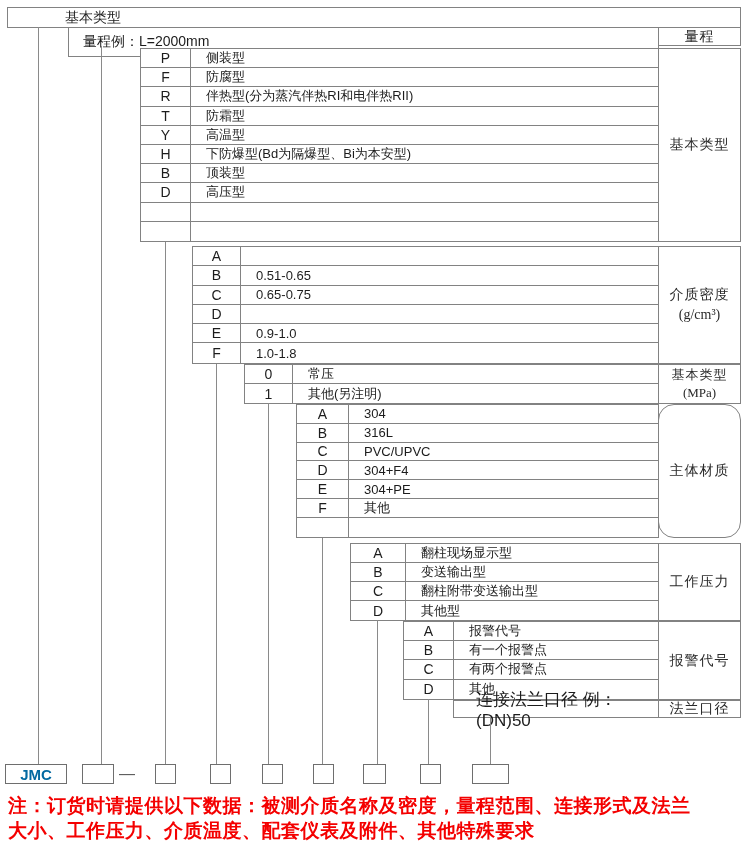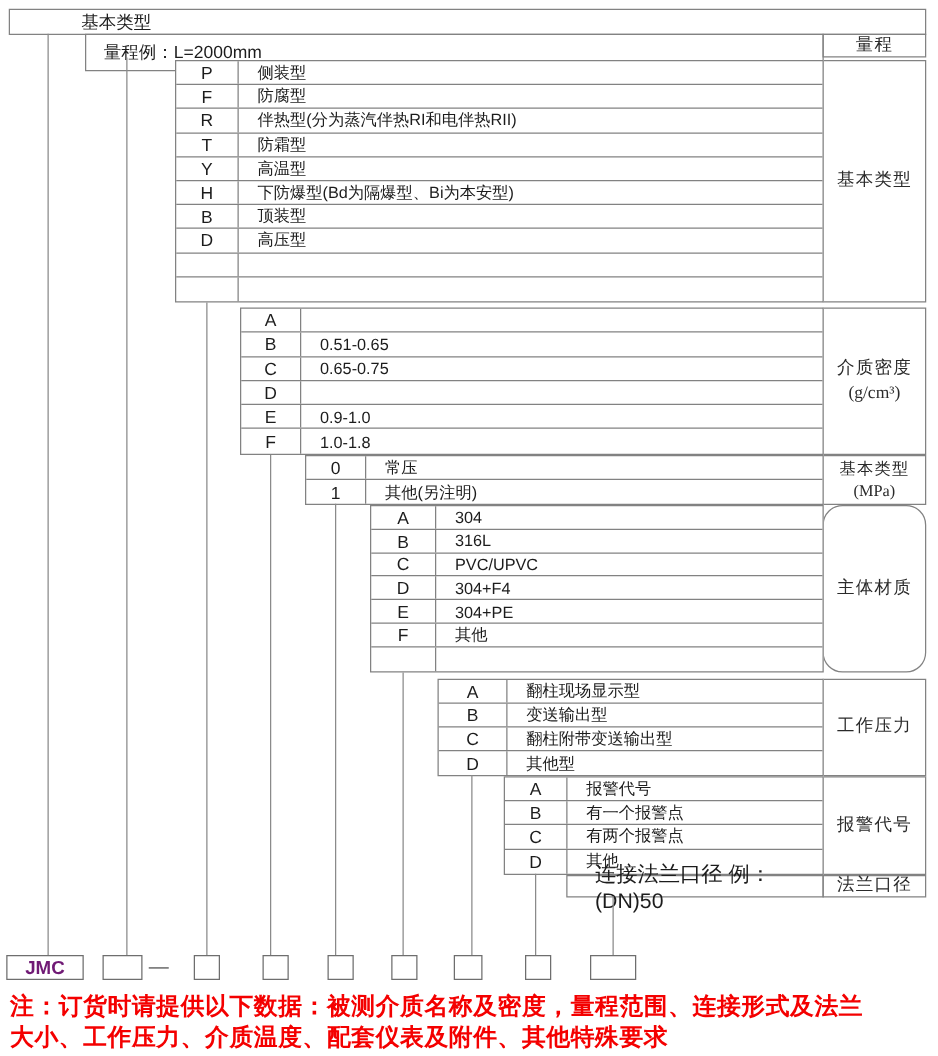--- a/index.html
+++ b/index.html
@@ -18,21 +18,21 @@
   .sec .code{width:50px;border-right:1px solid #828282;display:flex;align-items:center;justify-content:center;font-size:14px;box-sizing:border-box;}
   .sec .desc{flex:1;display:flex;align-items:center;padding-left:15px;font-size:13px;box-sizing:border-box;}
   
   .cat{position:absolute;left:658px;width:83px;box-sizing:border-box;border:1px solid #828282;
        display:flex;flex-direction:column;align-items:center;justify-content:center;
        font-family:"Liberation Serif","DejaVu Serif",serif;font-size:14px;color:#2a2a2a;letter-spacing:1px;text-align:center;line-height:1.4;}
   
   .vline{position:absolute;width:1px;background:#8a8a8a;}
   
   .bbox{position:absolute;top:764px;height:20px;box-sizing:border-box;border:1px solid #6e6e6e;background:#fff;}
-  .model{display:flex;align-items:center;justify-content:center;font-weight:bold;font-size:15px;color:#701a75;}
+  .model{display:flex;align-items:center;justify-content:center;font-weight:bold;font-size:15px;color:#0369a1;}
   .dash{position:absolute;display:flex;align-items:center;justify-content:center;color:#5a5a5a;font-size:16px;}
   
   .note{position:absolute;left:8px;top:793px;width:740px;color:#f40000;font-weight:bold;font-size:19px;line-height:25px;letter-spacing:0.5px;}
 </style>
 </head>
 <body>
 
 <div class="abs" style="left:0;top:0;width:750px;height:845px;">
 
   <div class="abs topbox" style="left:7px;top:7px;width:734px;height:21px;padding-left:57px;">

